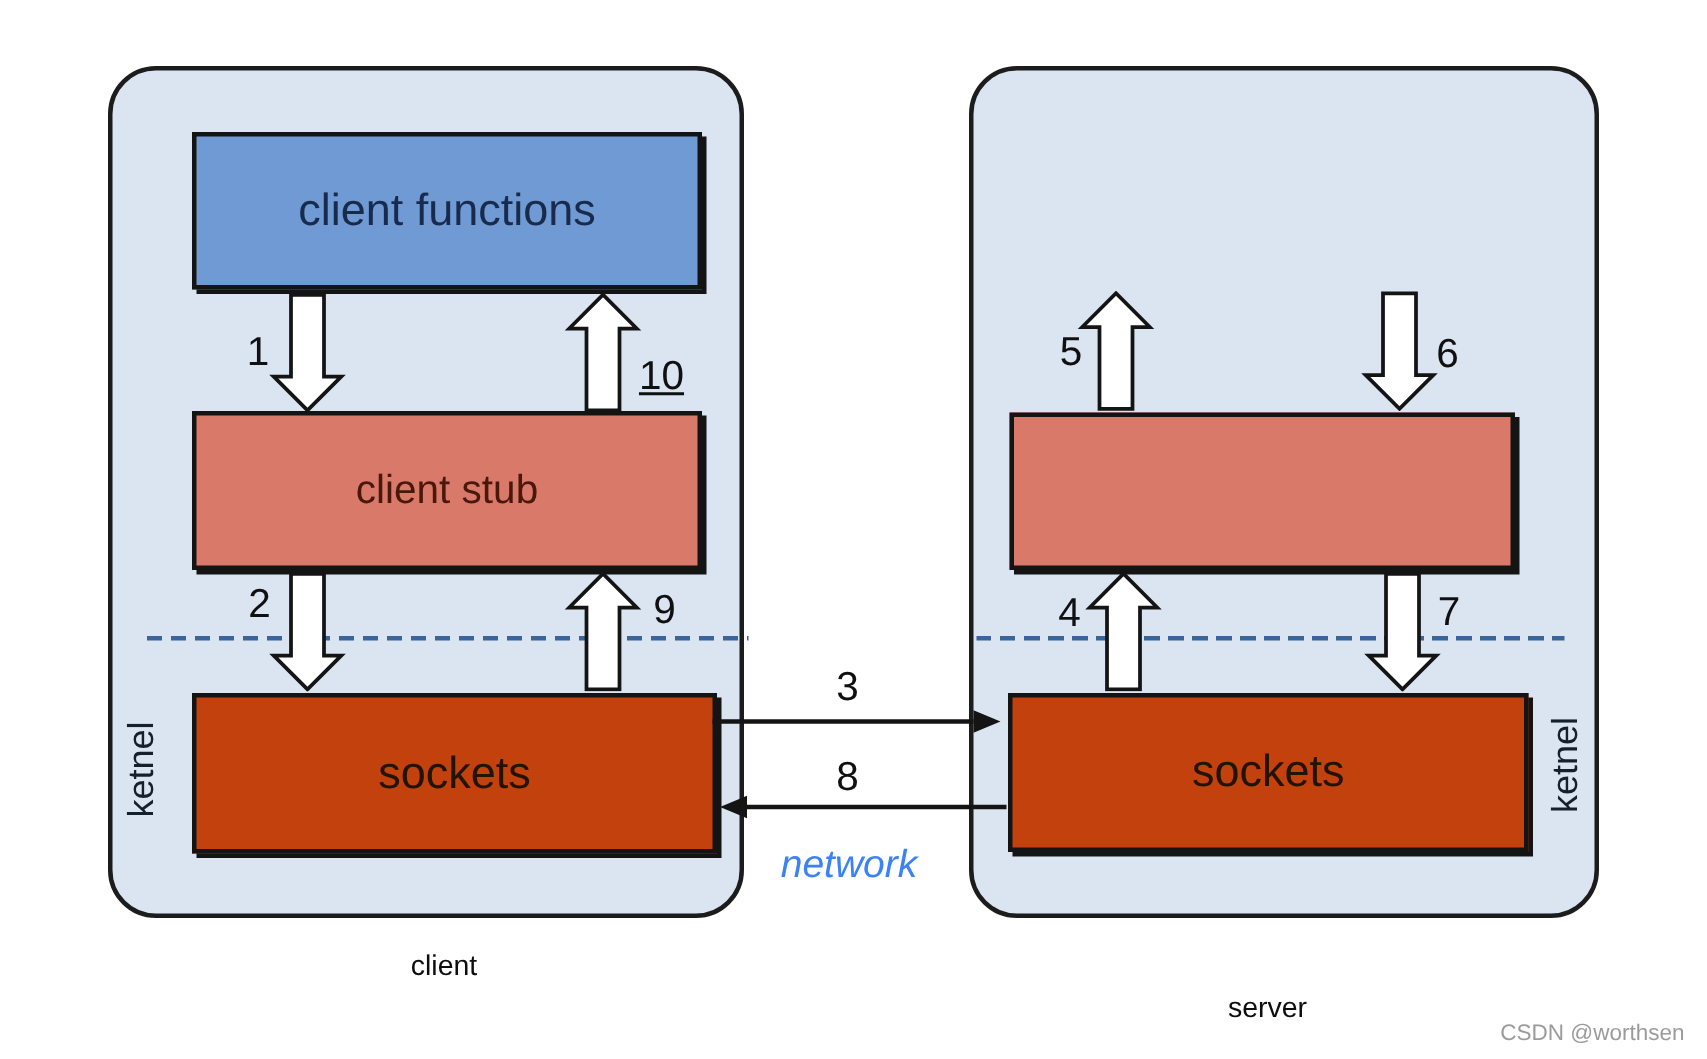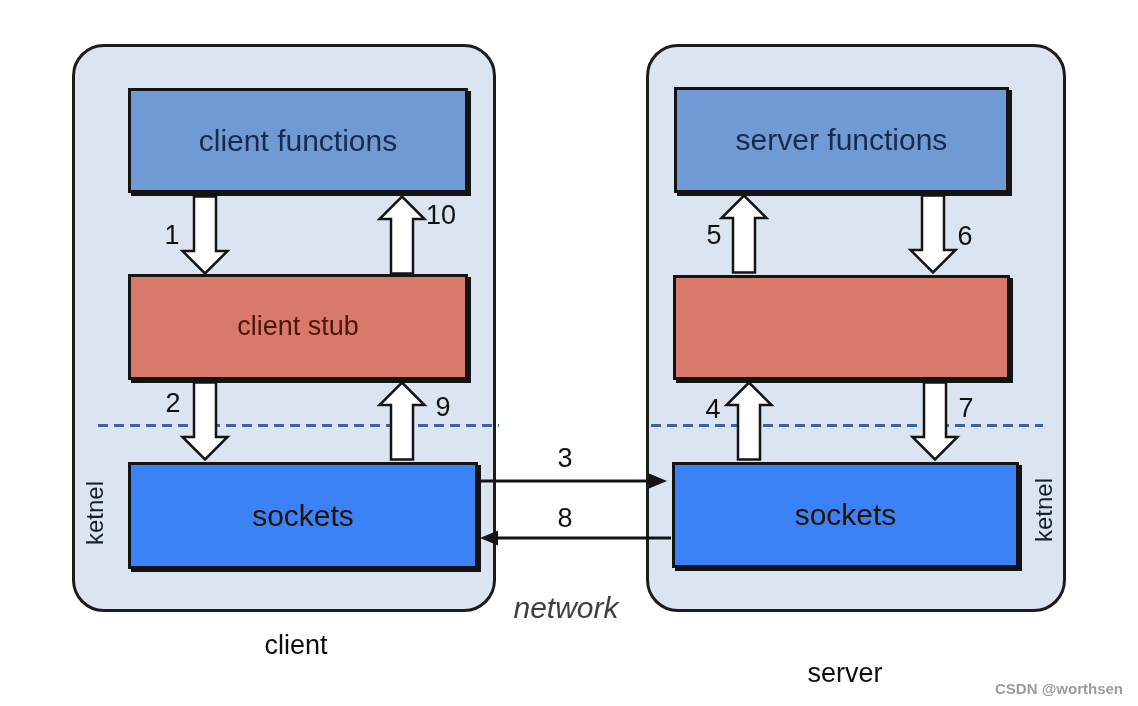--- a/index.html
+++ b/index.html
@@ -8,21 +8,21 @@
   
   .panel{position:absolute;top:44px;height:568px;background:#dbe4f1;border:3px solid #1c1c1c;border-radius:32px;box-sizing:border-box;}
   .panel.client{left:72px;width:424px;}
   .panel.server{left:646px;width:420px;}
 
   
   .box{position:absolute;display:flex;align-items:center;justify-content:center;text-align:center;
        border:3px solid #141414;box-sizing:border-box;box-shadow:3px 3px 0 #141414;}
   .box.blue{background:#6f9ad3;color:#182b4d;font-size:30px;}
   .box.red{background:#d8796a;color:#4a170b;font-size:27px;line-height:1.3;}
-  .box.tan{background:#3b82f6;color:#221405;font-size:30px;}
+  .box.tan{background:#c2410c;color:#221405;font-size:30px;}
 
   .c-functions{left:53px;top:41px;width:340px;height:105px;}
   .c-stub{left:53px;top:227px;width:340px;height:106px;}
   .c-sockets{left:53px;top:415px;width:350px;height:107px;}
 
   .s-functions{left:25px;top:40px;width:335px;height:106px;}
   .s-stub{left:24px;top:228px;width:337px;height:105px;}
   .s-sockets{left:23px;top:415px;width:347px;height:106px;}
 
   
@@ -36,25 +36,25 @@
   .kernel.right{left:355px;top:449px;width:80px;text-align:center;}
 
   
   .blockarrow{position:absolute;width:52px;height:80px;}
 
   
   .num{position:absolute;font-size:27px;color:#101010;transform:translate(-50%,-50%);}
 
   
   .midlabel{position:absolute;font-size:27px;color:#101010;transform:translate(-50%,-50%);z-index:3;}
-  .network-label{position:absolute;font-size:30px;font-style:italic;color:#404040;transform:translate(-50%,-50%);z-index:3;margin-top:32px;}
+  .network-label{position:absolute;font-size:26px;font-style:italic;color:#3b82f6;transform:translate(-50%,-50%);z-index:3;}
   .hline{position:absolute;z-index:3;}
 
-  .caption{position:absolute;font-size:27px;color:#0d0d0d;transform:translate(-50%,-50%);}
-  .watermark{position:absolute;right:15px;bottom:9px;font-size:15px;color:#9b9b9b;font-weight:bold;}
+  .caption{position:absolute;font-size:19px;color:#0d0d0d;transform:translate(-50%,-50%);}
+  .watermark{position:absolute;right:15px;bottom:9px;font-size:15px;color:#9b9b9b;}
 </style>
 </head>
 <body>
 
 <div class="canvas">
 
   <div class="panel client">
     <div class="box blue c-functions">
       <span>client functions</span>
     </div>
@@ -78,29 +78,26 @@
 
     <svg class="blockarrow" style="left:104px;top:334px;" viewBox="0 0 52 80">
       <polygon points="15,1.5 37,1.5 37,56 48.5,56 26,78.5 3.5,56 15,56" fill="#ffffff" stroke="#141414" stroke-width="2.5"></polygon>
     </svg>
 
     <svg class="blockarrow" style="left:301px;top:334px;" viewBox="0 0 52 80">
       <polygon points="15,78.5 37,78.5 37,24 48.5,24 26,1.5 3.5,24 15,24" fill="#ffffff" stroke="#141414" stroke-width="2.5"></polygon>
     </svg>
 
     <div class="num" style="left:97px;top:188px;">1</div>
-    <div class="num" style="left:366px;top:168px;">10</div>
+    <div class="num" style="left:366px;top:204px;text-decoration:underline;">10</div>
     <div class="num" style="left:98px;top:356px;">2</div>
     <div class="num" style="left:368px;top:360px;">9</div>
   </div>
 
   <div class="panel server">
-    <div class="box blue s-functions">
-      <span>server functions</span>
-    </div>
     <div class="box red s-stub">
       <span>
         <br>
       </span>
     </div>
     <div class="box tan s-sockets">
       <span>sockets</span>
     </div>
 
     <div class="dashed server-line"></div>

